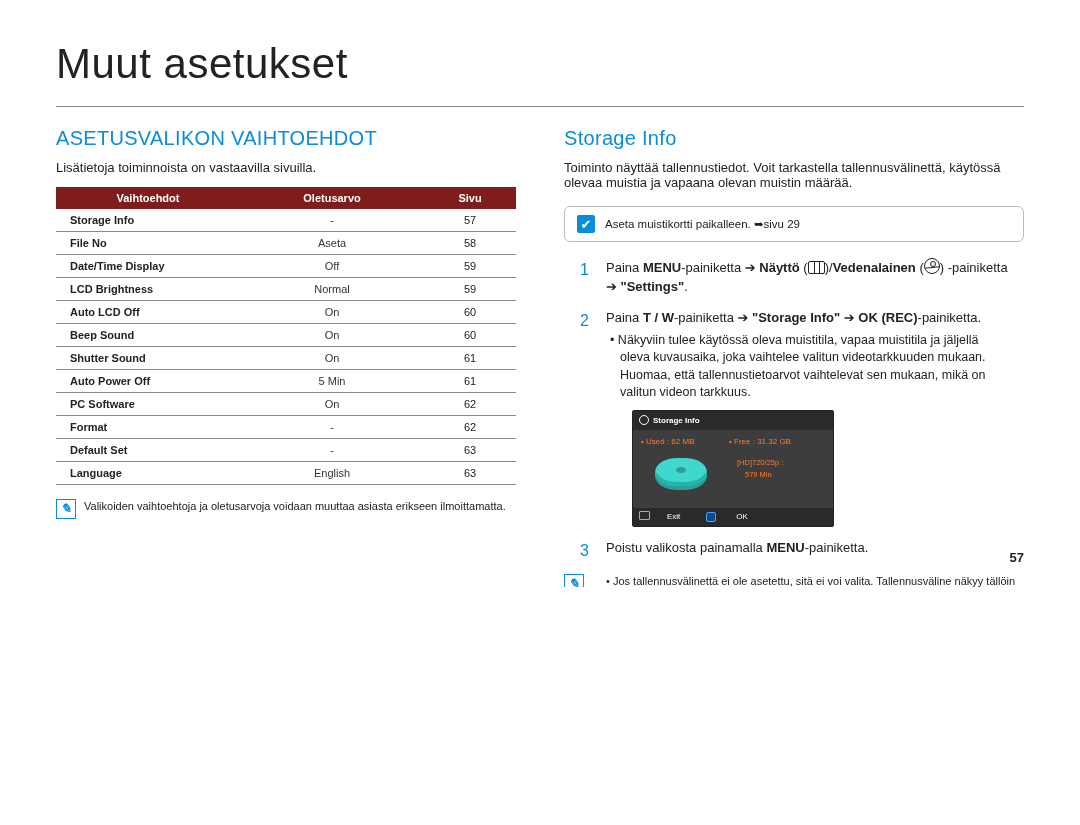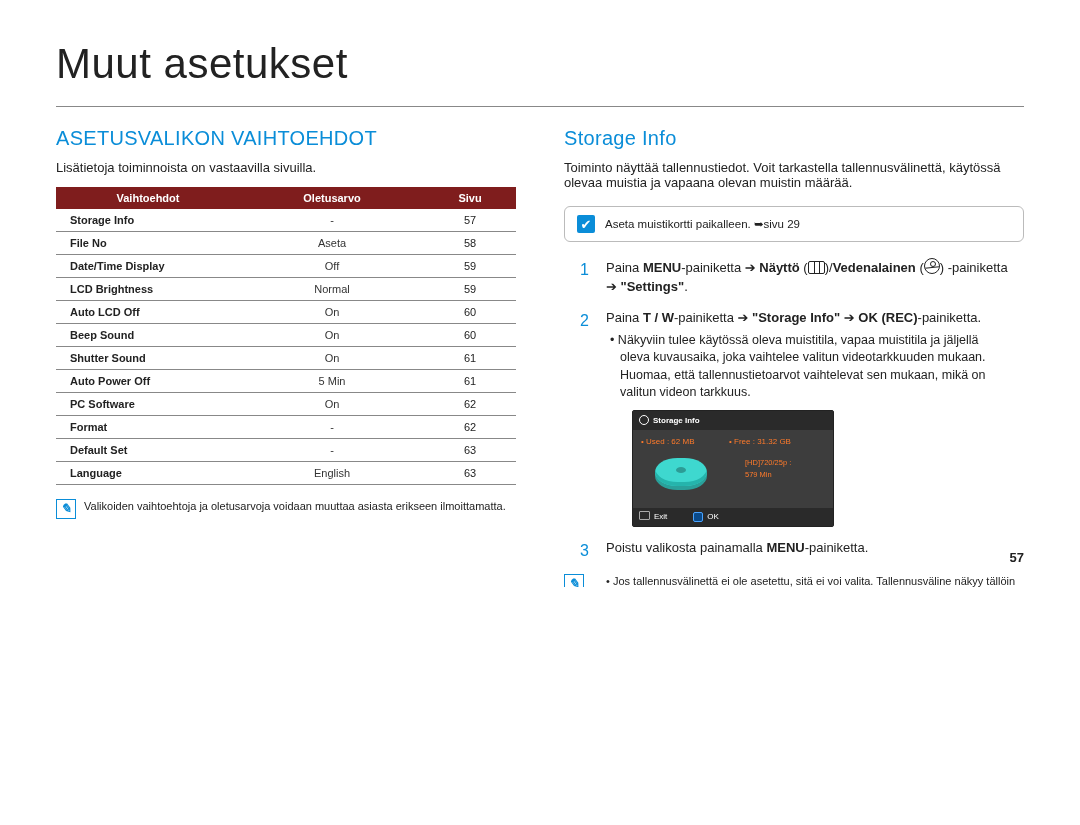--- a/index.html
+++ b/index.html
@@ -207,21 +207,21 @@
   .ss-gear{
     width:8px;height:8px;border:1px solid #fff;border-radius:50%;
   }
   .ss-body {
     padding: 6px 4px 4px 8px;
     position: relative;
     height: 68px;
   }
   .ss-used { color: #ff7a2a; }
   .ss-free { color: #ff7a2a; position: absolute; left: 96px; top: 6px; }
-  .ss-res  { color: #ff7a2a; position: absolute; left: 112px; top: 28px; font-size:7.5px;}
+  .ss-res  { color: #ff7a2a; position: absolute; left: 104px; top: 28px; font-size:7.5px;}
   .ss-min  { color: #ff7a2a; position: absolute; left: 112px; top: 40px; font-size:7.5px;}
   .ss-disc {
     position: absolute;
     left: 22px;
     top: 28px;
     width: 52px;
     height: 28px;
     background: #3ed8cf;
     border-radius: 50% / 58%;
     box-shadow: inset 0 -4px 0 0 #25b4ac, 0 4px 0 0 #2aa09a;
@@ -388,25 +388,25 @@
               <span>Storage Info</span>
             </div>
             <div class="ss-body">
               <div class="ss-used">• Used : 62 MB</div>
               <div class="ss-free">• Free : 31.32 GB</div>
               <div class="ss-disc"></div>
               <div class="ss-res">[HD]720/25p :</div>
               <div class="ss-min">579 Min</div>
             </div>
             <div class="ss-footer">
-              <span style="display:flex;gap:4px;">
+              <span style="display:flex;gap:17px;">
                   <span class="ss-menukey"></span>
                   <span>Exit</span>
                 </span>
-              <span style="display:flex;gap:4px;align-items:center">
+              <span style="display:flex;gap:20px;align-items:center">
                   <span class="ss-okkey"></span>
                   <span>OK</span>
                 </span>
             </div>
           </div>
         </li>
 
         <li>
           <span>Poistu valikosta painamalla </span><b>MENU</b><span>-painiketta.</span>
         </li>

